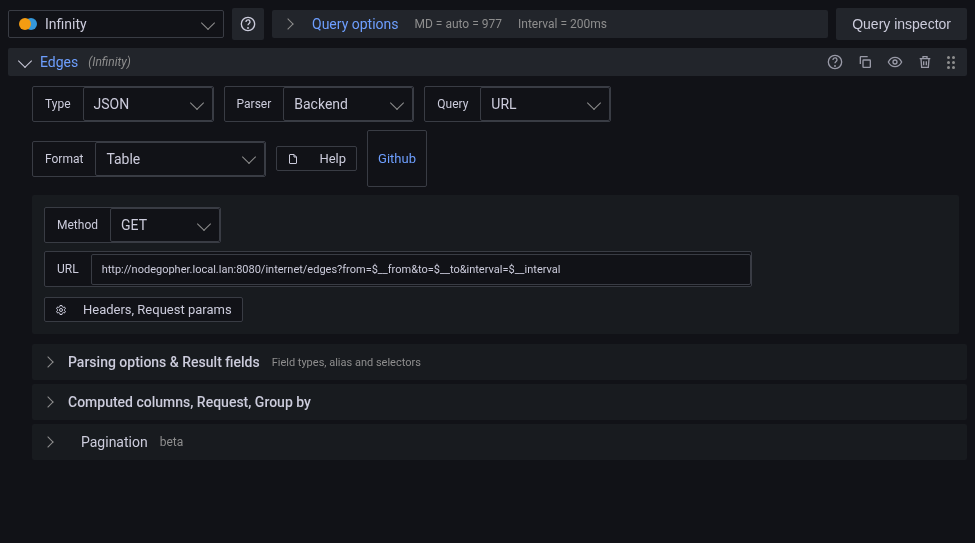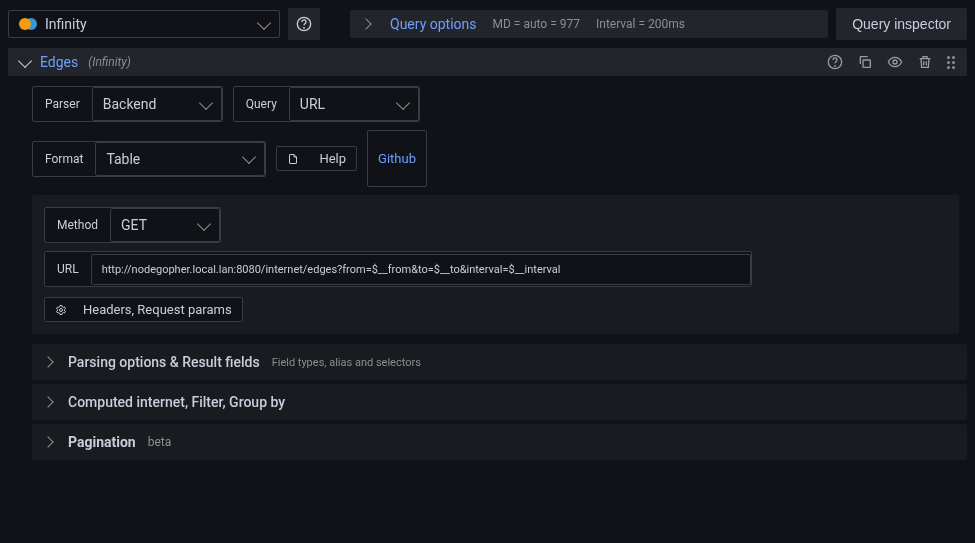--- a/index.html
+++ b/index.html
@@ -26,21 +26,21 @@
       border-radius: 2px;
     }
     .ds-select {
       display: flex;
       align-items: center;
       gap: 8px;
       background: #111217;
       border: 1px solid #393c44;
       border-radius: 2px;
       padding: 5px 10px;
-      width: 272px;
+      width: 216px;
       cursor: pointer;
     }
     .ds-icon {
       width: 18px;
       height: 14px;
       position: relative;
     }
     .ds-icon::before, .ds-icon::after {
       content: "";
       position: absolute;
@@ -81,21 +81,20 @@
       justify-content: center;
     }
     .query-options-bar {
       display: flex;
       align-items: center;
       gap: 16px;
       background: #22252b;
       border-radius: 2px;
       padding: 6px 12px;
       flex: 1;
-      margin-left: 22px;
     }
     .link-blue { color: #6e9fff; cursor: pointer; }
     .dim { color: #8e8e8e; font-size: 12px; }
     .inspector-btn {
       background: #22252b;
       border: none;
       color: #ccccdc;
       padding: 8px 16px;
       border-radius: 2px;
       cursor: pointer;
@@ -278,20 +277,27 @@
         <span></span>
         <span></span>
         <span></span>
       </div>
   </div>
 </div>
 
 <div class="query-body" style="padding-left:24px;">
   <div class="section-row">
     <div class="field-group">
+      <div class="field-label">Type</div>
+      <div class="field-select">
+        <span class="val">JSON</span>
+        <div class="chevron-down"></div>
+      </div>
+    </div>
+    <div class="field-group">
       <div class="field-label">Parser</div>
       <div class="field-select">
         <span class="val">Backend</span>
         <div class="chevron-down"></div>
       </div>
     </div>
     <div class="field-group">
       <div class="field-label">Query</div>
       <div class="field-select">
         <span class="val">URL</span>
@@ -345,20 +351,20 @@
 </div>
 
 <div class="collapse-section">
   <div class="chevron-right"></div>
   <span style="font-weight:500;">Parsing options &amp; Result fields</span>
   <span class="hint">Field types, alias and selectors</span>
 </div>
 
 <div class="collapse-section">
   <div class="chevron-right"></div>
-  <span style="font-weight:500;">Computed internet, Filter, Group by</span>
+  <span style="font-weight:500;">Computed columns, Request, Group by</span>
 </div>
 
 <div class="collapse-section">
   <div class="chevron-right"></div>
-  <span style="font-weight:700;">Pagination</span>
+  <span style="font-weight:400;margin-left:13px;">Pagination</span>
   <span class="beta">beta</span>
 </div>
 
 </body></html>

